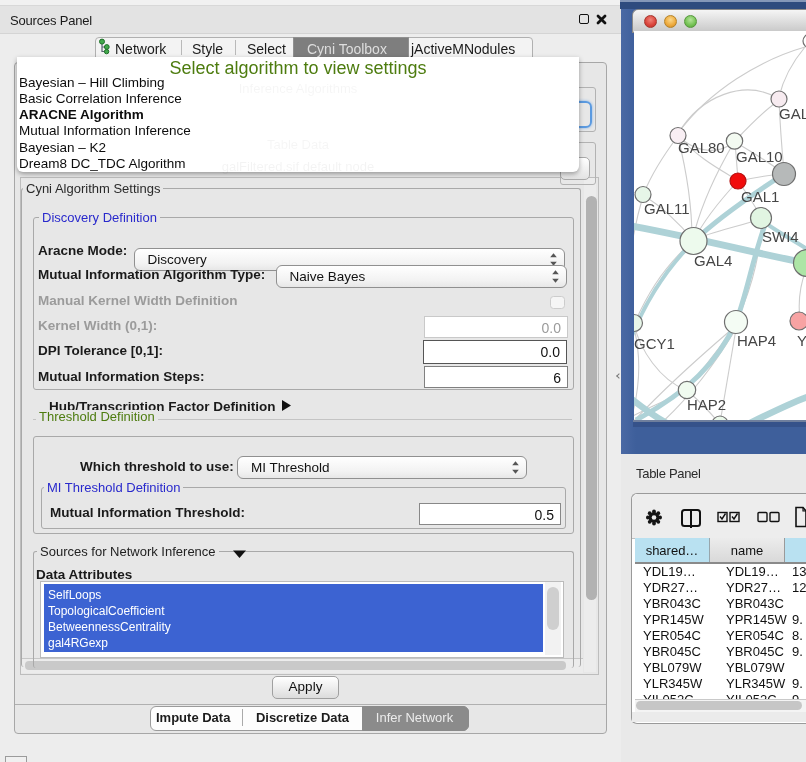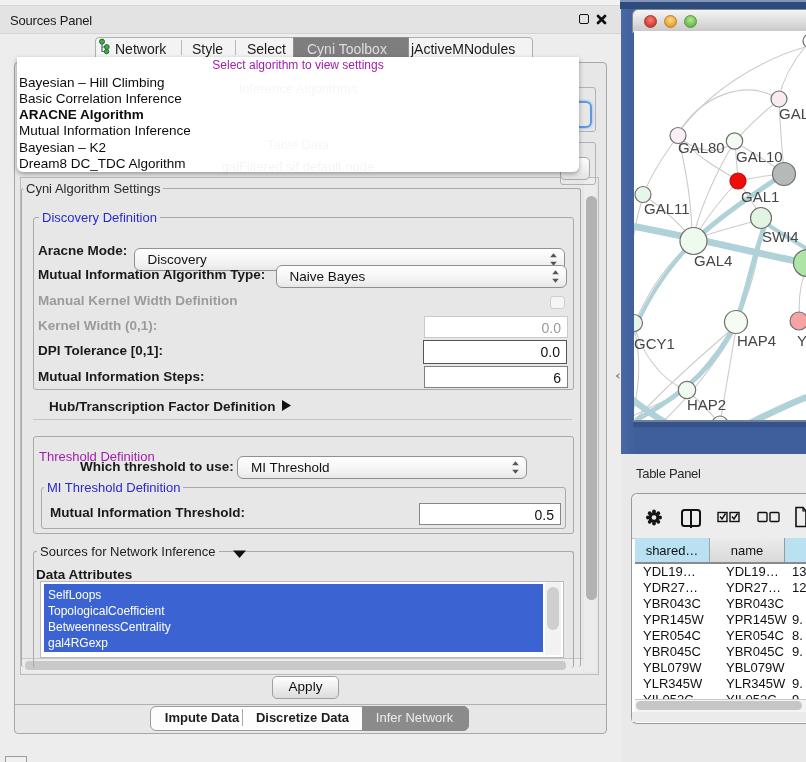--- a/index.html
+++ b/index.html
@@ -92,21 +92,21 @@
       <span class="tx">6</span>
     </div>
 
 <div class="lbl" style="left:49px;top:399px;">Hub/Transcription Factor Definition</div>
 <svg class="abs" style="left:280px;top:399px" width="12" height="13" viewBox="0 0 12 13">
       <path d="M2 1 L11 6.5 L2 12 Z" fill="#111"></path>
     </svg>
 <div class="abs" style="left:33px;top:419px;width:539px;height:1px;background:#c4c4c4;"></div>
 
 <div class="gb" style="left:33px;top:436px;width:539px;height:96px;"></div>
-<div class="gt" style="left:36px;top:450px;color:#a21caf;">Threshold Definition</div>
+<div class="gt" style="left:36px;top:410px;color:#4d7c0f;">Threshold Definition</div>
 
 <div class="lbl" style="left:80px;top:459px;">Which threshold to use:</div>
 <div class="combo" style="left:237px;top:456px;width:288px;height:21px;">
       <span class="tx">MI Threshold</span>
  <svg class="abs" style="right:6px;top:3px" width="9" height="15" viewBox="0 0 9 15">
         <path d="M1.2 5.2 L4.5 1.2 L7.8 5.2 Z M1.2 9.8 L4.5 13.8 L7.8 9.8 Z" fill="#555"></path>
       </svg>
     </div>
 
 <div class="gb" style="left:41px;top:487px;width:523px;height:40px;"></div>
@@ -127,33 +127,33 @@
 <div class="abs" style="left:44px;top:584px;width:499px;height:68px;background:#3c63d2;"></div>
 <div class="abs" style="left:48px;top:587px;font-size:12px;color:#fff;line-height:16px;">SelfLoops<br>TopologicalCoefficient<br>BetweennessCentrality<br>gal4RGexp</div>
 <div class="abs" style="left:545px;top:582px;width:16px;height:73px;background:#f2f2f2;"></div>
 <div class="abs" style="left:547px;top:587px;width:12px;height:43px;background:#cfcfcf;border-radius:6px;"></div>
 
 <div class="abs" style="left:272px;top:676px;width:65px;height:21px;background:linear-gradient(#ffffff,#dcdcdc);border:1px solid #a0a0a0;border-radius:5px;text-align:center;font-size:13.5px;color:#111;line-height:20px;">Apply</div>
 
 <div class="abs" style="left:150px;top:706px;width:317px;height:23px;background:#fdfdfd;border:1px solid #9b9b9b;border-radius:6px;"></div>
 <div class="abs" style="left:362px;top:706px;width:105px;height:23px;background:#8b8b8b;border:1px solid #8b8b8b;border-radius:0 6px 6px 0;"></div>
 <div class="abs" style="left:242px;top:709px;width:1px;height:17px;background:#aaa;"></div>
-<div class="abs" style="left:156px;top:710px;width:92px;height:15px;text-align:center;font-size:13px;font-weight:bold;color:#1c1c1c;">Impute Data</div>
+<div class="abs" style="left:156px;top:710px;width:92px;height:15px;font-size:13px;font-weight:bold;color:#1c1c1c;">Impute Data</div>
 <div class="abs" style="left:243px;top:710px;width:119px;height:15px;text-align:center;font-size:13px;font-weight:bold;color:#1c1c1c;">Discretize Data</div>
 <div class="abs" style="left:362px;top:710px;width:105px;height:15px;text-align:center;font-size:13px;color:#ececec;">Infer Network</div>
 
 <div class="abs" style="left:5px;top:756px;width:20px;height:10px;background:#f0f0f0;border:1.5px solid #9b9b9b;"></div>
 
 <div class="abs" style="left:560px;top:87px;width:34px;height:43px;border:1px solid #b2b2b2;border-radius:3px;"></div>
 <div class="abs" style="left:560px;top:101px;width:28px;height:23px;border:2.5px solid #5b9ae0;border-radius:6px;box-shadow:0 0 3px #7fb0e8;"></div>
 <div class="abs" style="left:560px;top:142px;width:34px;height:41px;border:1px solid #b2b2b2;border-radius:3px;"></div>
 <div class="abs" style="left:560px;top:157px;width:28px;height:21px;background:linear-gradient(#fff,#e3e3e3);border:1px solid #a9a9a9;border-radius:5px;"></div>
 
 <div class="abs" style="left:17px;top:57px;width:562px;height:115px;background:#fff;border-radius:0 0 6px 6px;box-shadow:0 2px 5px rgba(0,0,0,0.35);"></div>
-<div class="abs" style="left:17px;top:58px;width:562px;text-align:center;font-size:12px;color:#a21caf;">Select algorithm to view settings</div>
+<div class="abs" style="left:17px;top:58px;width:562px;text-align:center;font-size:18px;color:#4d7c0f;">Select algorithm to view settings</div>
 <div class="abs" style="left:17px;top:81px;width:562px;text-align:center;font-size:13px;color:#000;opacity:0.035;">Inference Algorithms</div>
 <div class="abs" style="left:17px;top:137px;width:562px;text-align:center;font-size:13px;color:#000;opacity:0.035;">Table Data</div>
 <div class="abs" style="left:17px;top:159px;width:562px;text-align:center;font-size:13px;color:#000;opacity:0.045;">galFiltered.sif default node</div>
 <div class="abs" style="left:19px;top:74.5px;font-size:13.5px;color:#0c0c0c;line-height:16.3px;">Bayesian – Hill Climbing<br>Basic Correlation Inference<br><b>ARACNE Algorithm</b><br>Mutual Information Inference<br>Bayesian – K2<br>Dream8 DC_TDC Algorithm</div>
 
 <div class="abs" style="left:621px;top:0;width:185px;height:454px;background:linear-gradient(90deg,#4a69a4,#3e5f9b 15px);"></div>
 <div class="abs" style="left:620px;top:0;width:186px;height:2px;background:#8497b8;"></div>
 <div class="abs" style="left:620px;top:2px;width:186px;height:7px;background:#2e4b7e;"></div>
 
 <div class="abs" style="left:632px;top:9px;width:174px;height:22px;background:linear-gradient(#f5f5f5,#c8c8c8);border:1px solid #8a8a8a;border-radius:6px 0 0 0;border-right:none;"></div>

